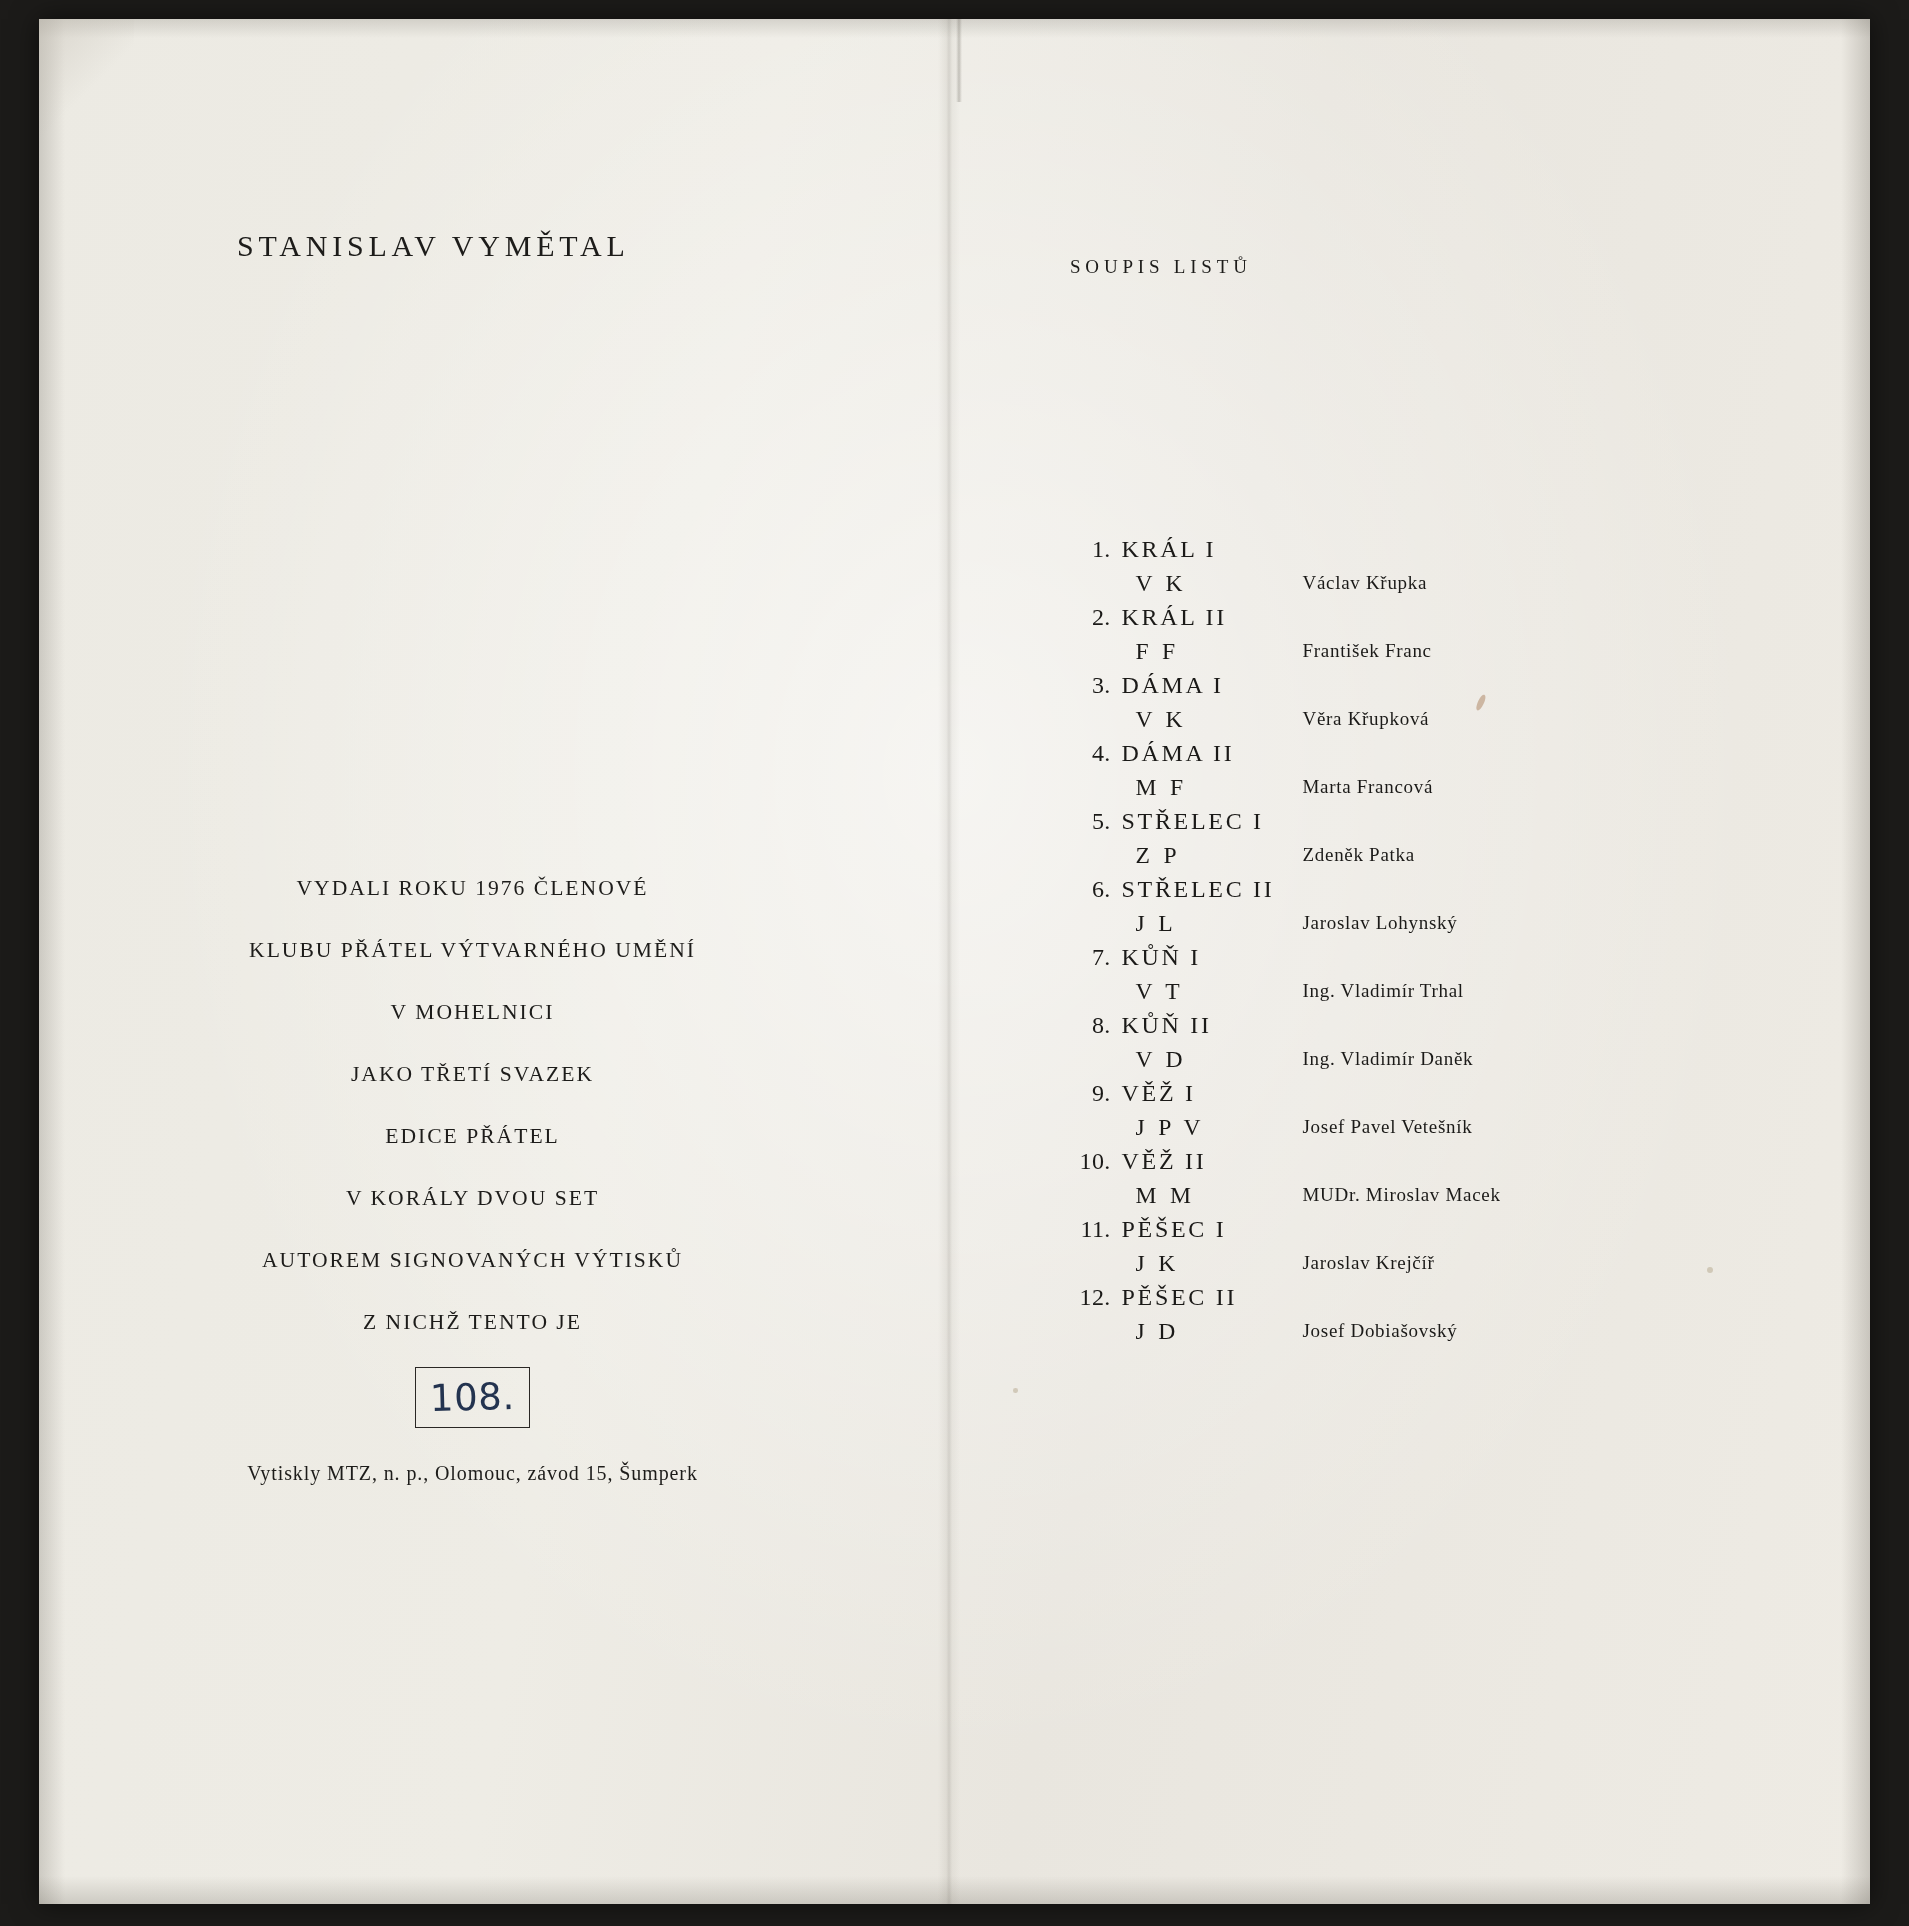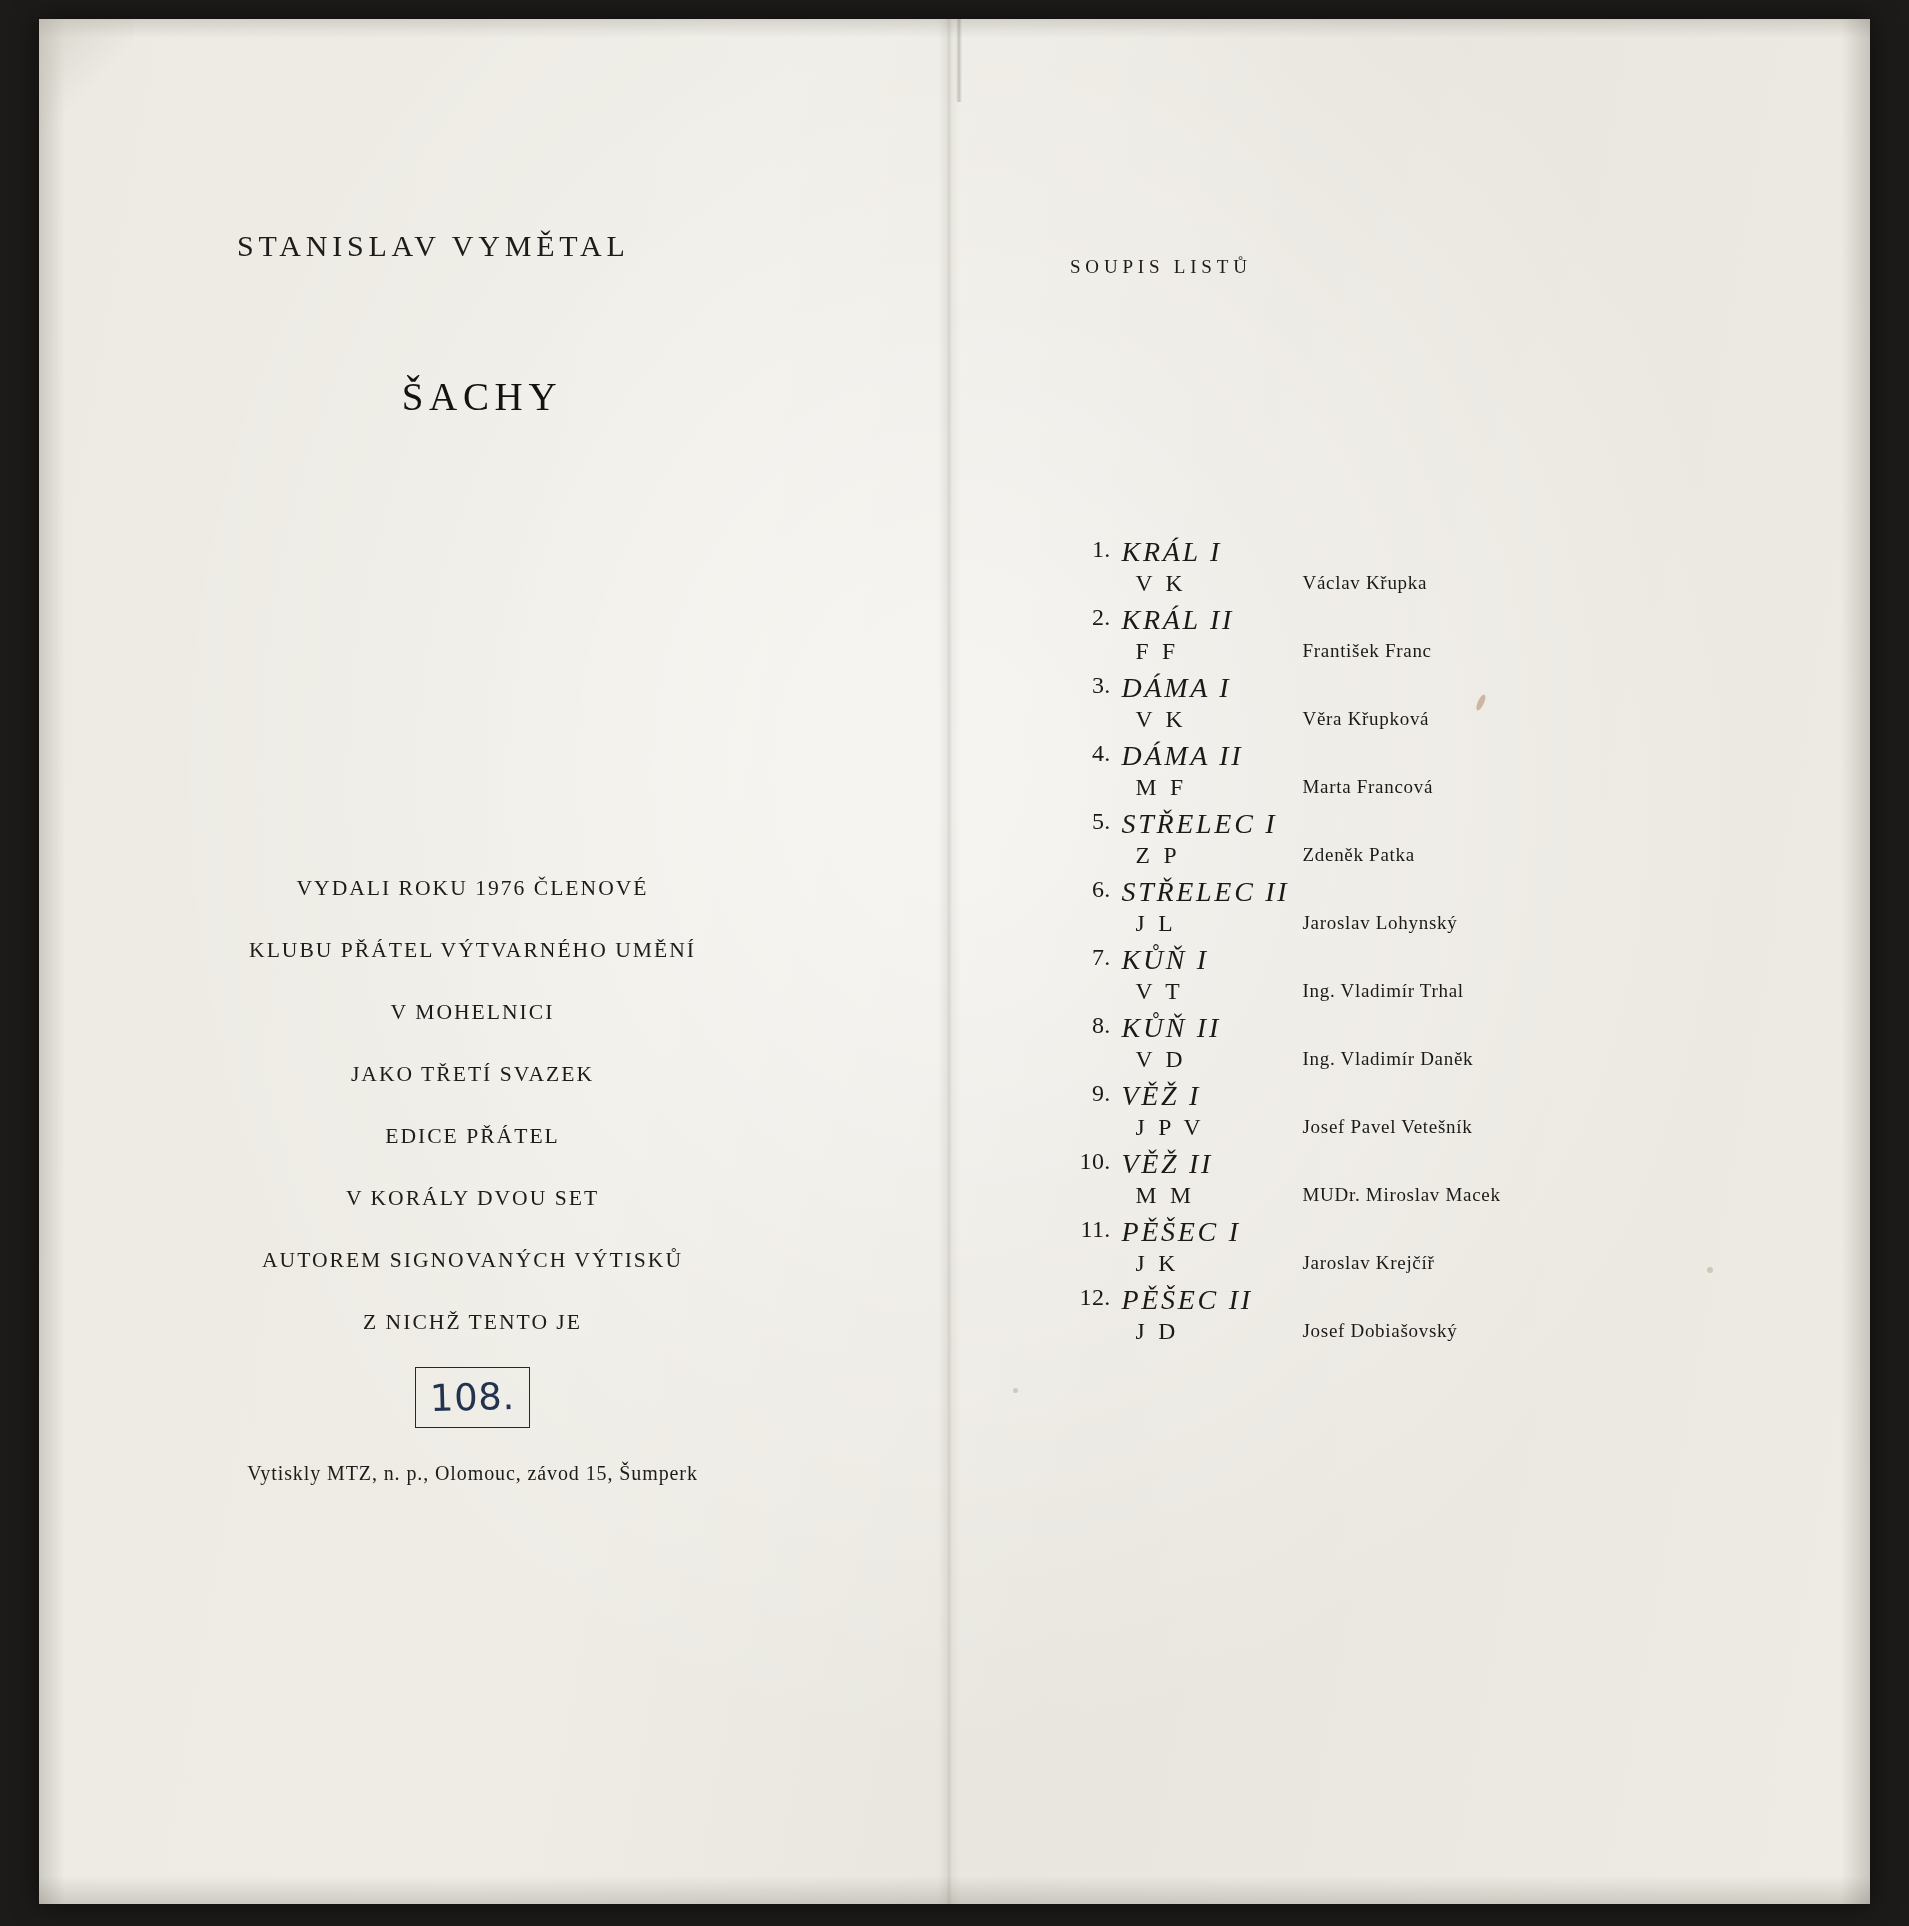--- a/index.html
+++ b/index.html
@@ -194,25 +194,24 @@
     width: 50px;
     text-align: right;
     font-size: 24px;
     letter-spacing: 0.3px;
     color: #1b1a18;
   }
   .piece .pname {
     position: absolute;
     left: 61px;
     top: 0;
-    font-size: 28px;
+    font-size: 24px;
     letter-spacing: 2.7px;
     color: #1b1a18;
     white-space: nowrap;
-    font-style: italic;
   }
   .piece .initials {
     position: absolute;
     left: 75px;
     top: 34px;
     font-size: 23.6px;
     letter-spacing: 3.8px;
     color: #1b1a18;
   }
   .piece .person {
@@ -241,21 +240,20 @@
   <div class="gutter-top"></div>
 
   <div class="speck" style="left:1439px; top:675px; width:5.7px; height:16.5px; background:#b08a6a; transform:rotate(25deg);"></div>
   <div class="speck" style="left:1668px; top:1248px; width:6.4px; height:6.4px;"></div>
   <div class="speck" style="left:974px; top:1369px; width:4.5px; height:4.5px;"></div>
 
   <div class="left-page">
     <div class="author">STANISLAV VYMĚTAL</div>
 
     <div class="title-block">
-      <div class="title-main">ŠACHY</div>
     </div>
 
     <div class="colophon">
       <div>VYDALI ROKU 1976 ČLENOVÉ</div>
       <div>KLUBU PŘÁTEL VÝTVARNÉHO UMĚNÍ</div>
       <div>V MOHELNICI</div>
       <div>JAKO TŘETÍ SVAZEK</div>
       <div>EDICE PŘÁTEL</div>
       <div>V KORÁLY DVOU SET</div>
       <div>AUTOREM SIGNOVANÝCH VÝTISKŮ</div>

